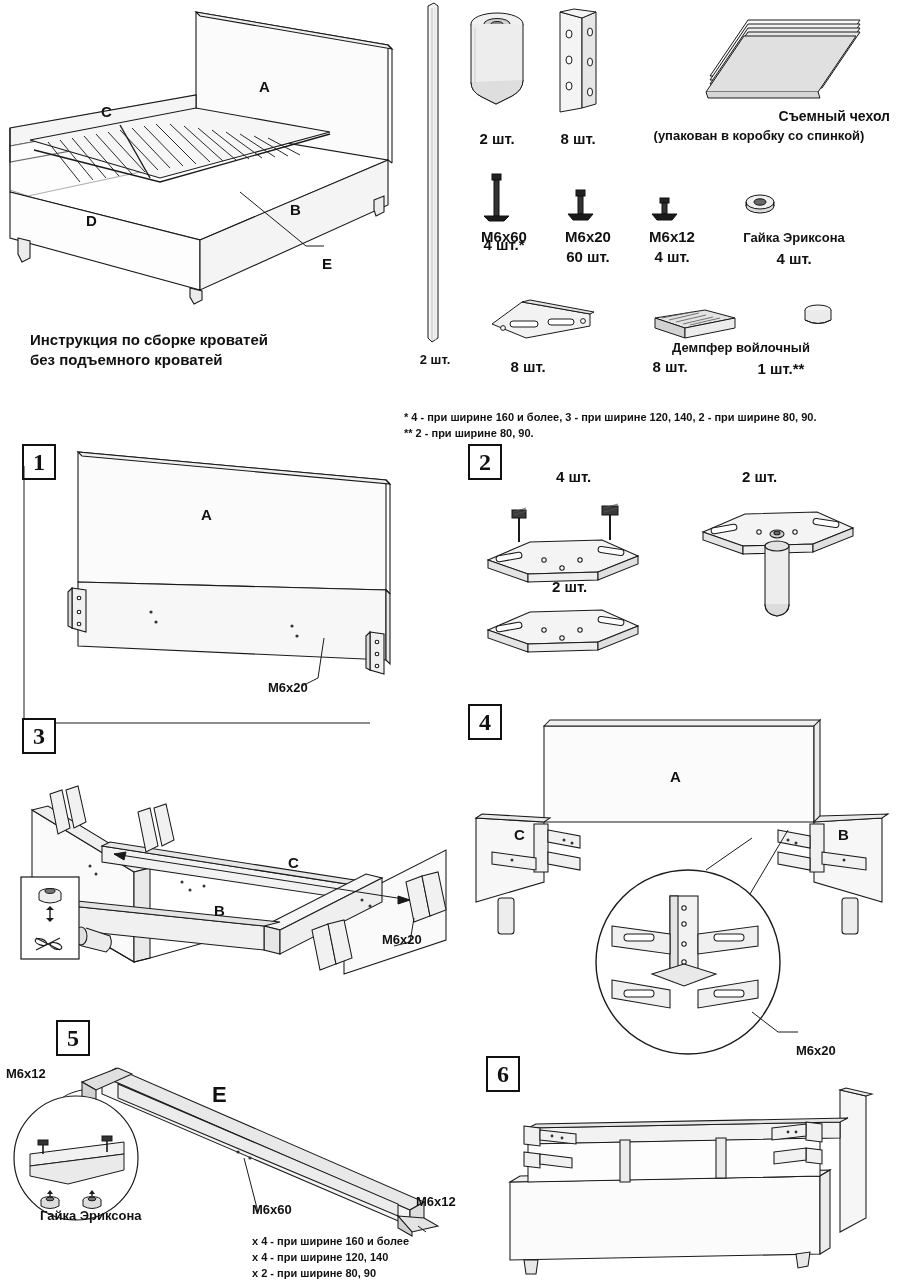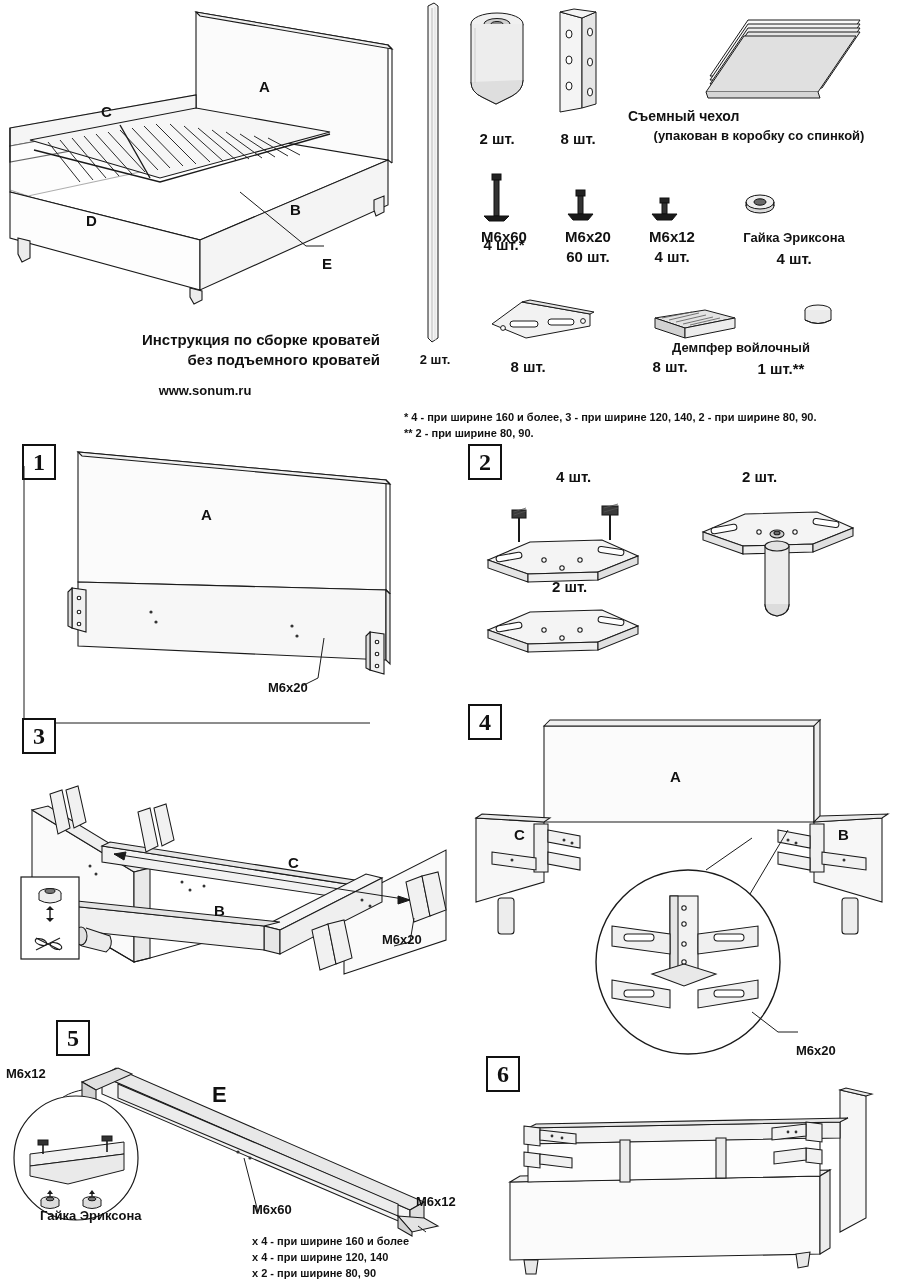--- a/index.html
+++ b/index.html
@@ -9,21 +9,21 @@
   .lbl{font-weight:bold;font-size:13px;color:#111;white-space:pre;line-height:1.2;}
   .lbl.small{font-size:13px;}
   .lbl.big{font-size:15px;}
   .center{text-align:center;}
   .stepnum{
     width:30px;height:32px;border:2px solid #111;display:flex;
     align-items:center;justify-content:center;font-size:24px;font-weight:bold;
     font-family:"Liberation Serif",serif;background:#fff;
   }
   .url{font-size:13px;font-weight:bold;}
-  .title{font-size:15px;font-weight:bold;text-align:right;line-height:1.35;}
+  .title{font-size:15px;font-weight:bold;text-align:left;line-height:1.35;}
   .foot{font-size:11px;font-weight:bold;line-height:1.45;margin-top:16px;}
   svg{display:block;overflow:visible;}
 </style>
 </head>
 <body>
 
 <div class="stage">
 
   <svg class="abs" style="left:0;top:0;width:0;height:0">
     <defs>
@@ -97,21 +97,20 @@
       <text x="86" y="226">D</text>
       <text x="290" y="215">B</text>
       <text x="322" y="269">E</text>
     </g>
   </svg>
 
   <div class="abs title" style="left:30px;top:330px;width:350px">
     <div>Инструкция по сборке кроватей</div>
     <div>без подъемного кроватей</div>
   </div>
-  <div class="abs url center" style="left:30px;top:383px;width:350px">www.sonum.ru</div>
 
   <svg class="abs" style="left:418px;top:0;width:32px;height:350px" viewBox="0 0 32 350">
     <g stroke="#1a1a1a" stroke-width="1" fill="#f5f5f5">
       <polygon points="10,6 16,3 20,6 20,338 14,342 10,338"></polygon>
       <line x1="14" y1="8" x2="14" y2="341" stroke="#bbb"></line>
       <line x1="17" y1="7" x2="17" y2="340" stroke="#ddd"></line>
     </g>
   </svg>
   <div class="abs lbl" style="left:410px;top:352px;width:50px;text-align:center">2 шт.</div>
 
@@ -147,21 +146,21 @@
   <svg class="abs" style="left:690px;top:14px;width:180px;height:92px" viewBox="0 0 180 92">
     <g stroke="#1a1a1a" stroke-width="1" fill="#fafafa">
       <polygon points="20,62 58,6 170,6 132,62"></polygon>
       <polygon points="20,66 58,10 170,10 132,66" fill="#f2f2f2"></polygon>
       <polygon points="20,70 58,14 170,14 132,70" fill="#ececec"></polygon>
       <polygon points="20,74 58,18 170,18 132,74" fill="#e6e6e6"></polygon>
       <polygon points="16,78 54,22 166,22 128,78" fill="#e0e0e0"></polygon>
       <path d="M16,78 L18,84 L130,84 L128,78" fill="#d6d6d6"></path>
     </g>
   </svg>
-  <div class="abs lbl" style="left:628px;top:108px;width:262px;text-align:left;font-size:14px">Съемный чехол</div>
+  <div class="abs lbl" style="left:628px;top:108px;width:262px;text-align:right;font-size:14px">Съемный чехол</div>
   <div class="abs lbl small" style="left:620px;top:128px;width:278px;text-align:center">(упакован в коробку со спинкой)</div>
 
   <svg class="abs" style="left:470px;top:172px;width:400px;height:52px" viewBox="0 0 400 52">
     <g stroke="#111" stroke-width="1">
 
       <rect x="22" y="2" width="9" height="6" fill="#222"></rect>
       <rect x="24" y="8" width="5" height="36" fill="#333"></rect>
       <polygon points="14,44 39,44 34,49 19,49" fill="#1a1a1a"></polygon>
 
       <rect x="106" y="18" width="9" height="6" fill="#222"></rect>

